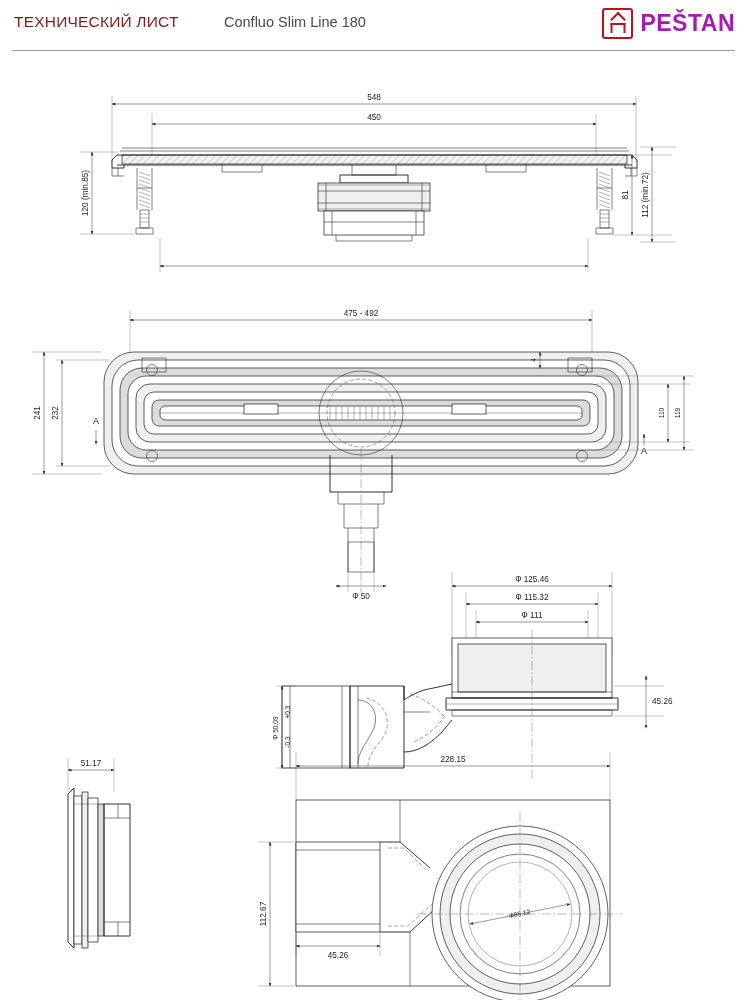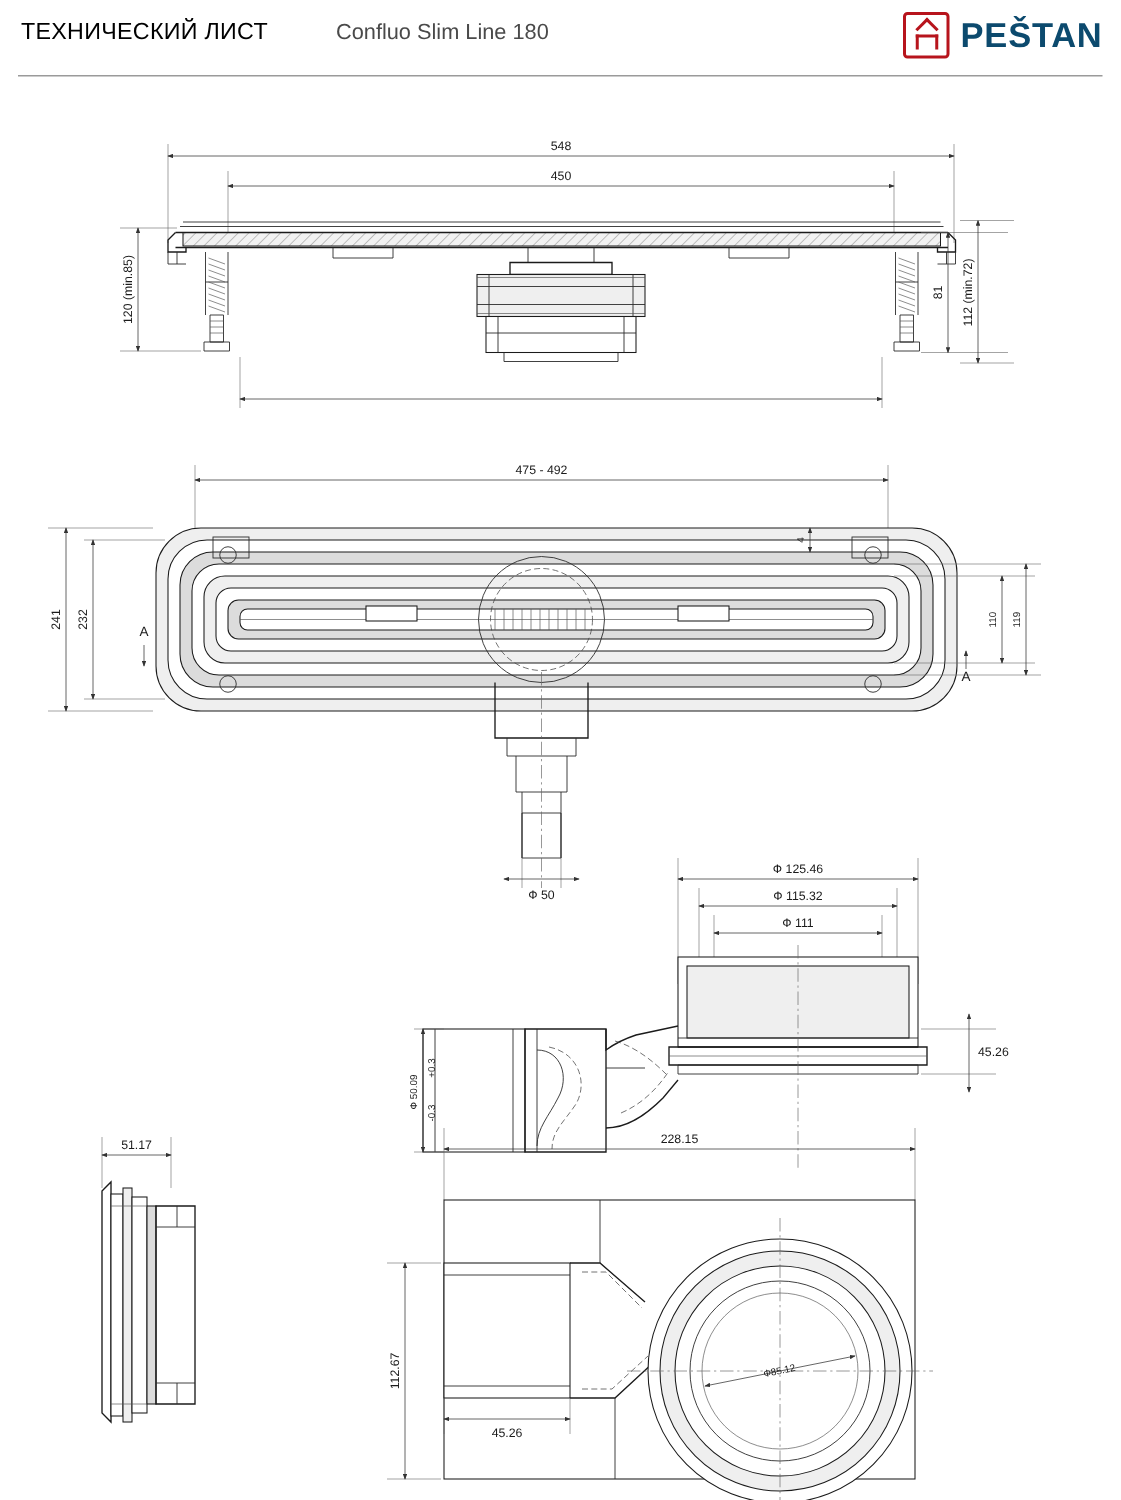--- a/index.html
+++ b/index.html
@@ -27,21 +27,21 @@
     left: 12px; top: 50px;
     width: 723px;
     height: 1px;
     background: #9a9a9a;
   }
   #doc-title {
     position: absolute;
     left: 14px; top: 13px;
     font-size: 15.5px;
     letter-spacing: 0.2px;
-    color: #000000;
+    color: #7f1d1d;
     white-space: nowrap;
   }
   #product-title {
     position: absolute;
     left: 224px; top: 14px;
     font-size: 14.5px;
     color: #4a4a4a;
     white-space: nowrap;
   }
   #brand {
@@ -71,21 +71,21 @@
     position: absolute;
     left: 50%; top: 13px;
     transform: translateX(-50%);
     width: 11px; height: 8px;
     border: 2px solid #b7141c;
     border-bottom: none;
   }
   #brand-name {
     font-size: 23px;
     font-weight: bold;
-    color: #0c4a6e;
+    color: #a21caf;
     letter-spacing: 0.5px;
     text-align: right;
   }
 
   
   #drawing {
     position: absolute;
     left: 0; top: 52px;
     width: 747px;
     height: 803px;

